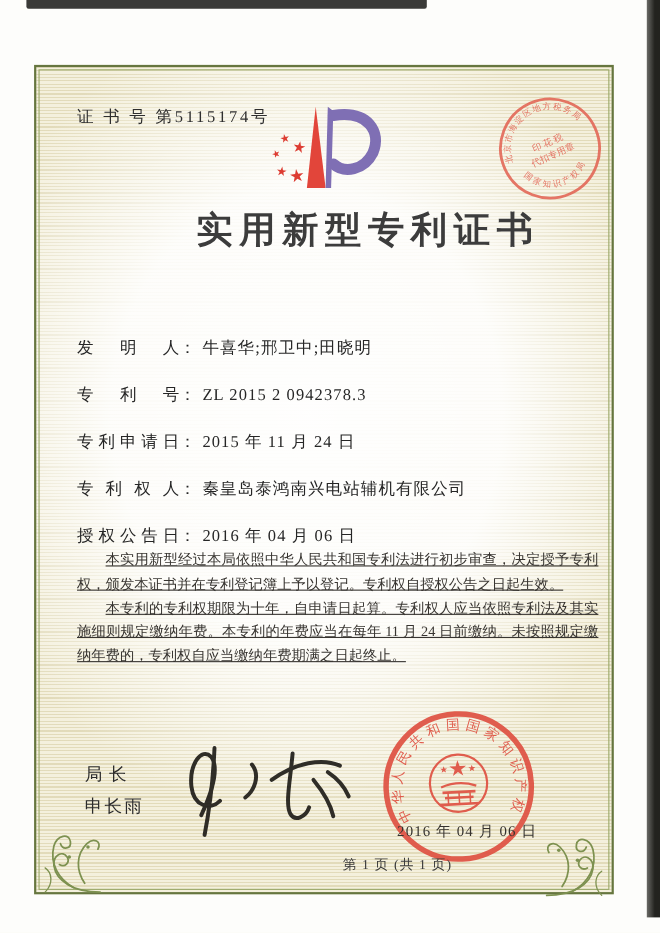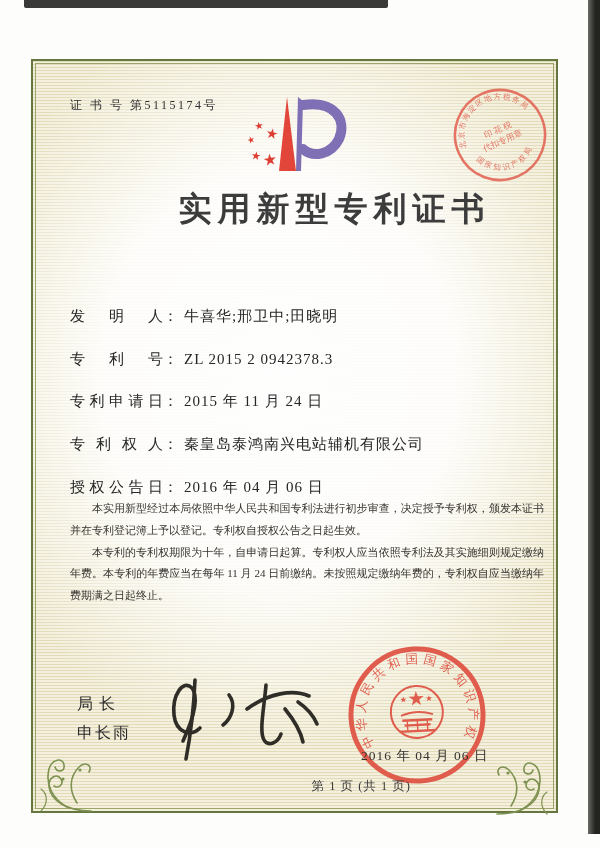--- a/index.html
+++ b/index.html
@@ -12,34 +12,34 @@
 
   
   .cert{position:absolute;left:31px;top:59px;width:523px;height:750px;
         border:2px solid #66763f;
         background:
           radial-gradient(ellipse 62% 50% at 47% 42%, rgba(255,255,255,.97) 0%, rgba(255,255,255,.88) 55%, rgba(255,255,255,0) 100%),
           repeating-linear-gradient(180deg, rgba(199,187,134,.40) 0 1px, rgba(255,255,255,0) 1px 3px),
           #f4f0dd;}
   .cert::before{content:"";position:absolute;inset:2px;border:1px solid #9aa768;pointer-events:none;}
 
-  .cert-number{position:absolute;left:37px;top:36px;font-size:12px;color:#2e2e2e;letter-spacing:2.5px;}
+  .cert-number{position:absolute;left:37px;top:36px;font-size:15px;color:#2e2e2e;letter-spacing:2.5px;}
 
   .logo{position:absolute;left:210px;top:31px;width:125px;height:97px;}
 
   .title{position:absolute;left:0;top:126px;width:100%;text-align:center;
          font-size:33px;font-weight:bold;color:#3c3c3c;letter-spacing:6px;margin-left:40px;}
 
   .field{position:absolute;left:37px;font-size:15px;color:#262626;white-space:nowrap;}
   .flabel{display:inline-block;width:93px;text-align:justify;text-align-last:justify;vertical-align:top;}
   .fcolon{display:inline-block;margin-right:6px;}
   .fvalue{letter-spacing:1px;}
 
-  .paras{position:absolute;left:37px;top:437px;width:474px;font-size:11px;line-height:21.8px;
-         color:#373430;text-align:justify;}
+  .paras{position:absolute;left:37px;top:437px;width:474px;font-size:13px;line-height:21.8px;
+         color:#373430;text-align:justify;text-decoration:underline;}
   .paras p{margin:0;text-indent:2em;}
 
   .sign-title{position:absolute;left:44px;top:633px;font-size:16px;color:#2b2b2b;letter-spacing:6px;}
   .sign-name{position:absolute;left:44px;top:662px;font-size:16px;color:#2b2b2b;letter-spacing:2px;}
   .signature{position:absolute;left:112px;top:612px;width:185px;height:100px;}
 
   .seal-main{position:absolute;left:308px;top:578px;width:152px;height:152px;opacity:.92;transform:rotate(-3deg);}
   .seal-date{position:absolute;left:328px;top:686px;font-size:13.5px;color:#35322e;letter-spacing:1px;white-space:nowrap;}
   .footer{position:absolute;left:168px;top:717px;width:210px;text-align:right;font-size:12.5px;color:#3a3a3a;letter-spacing:1px;}
 

